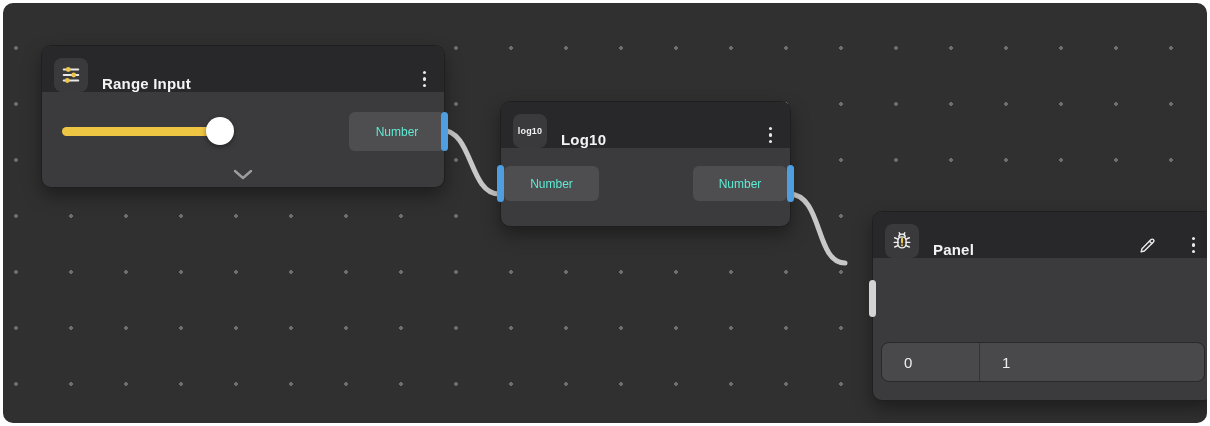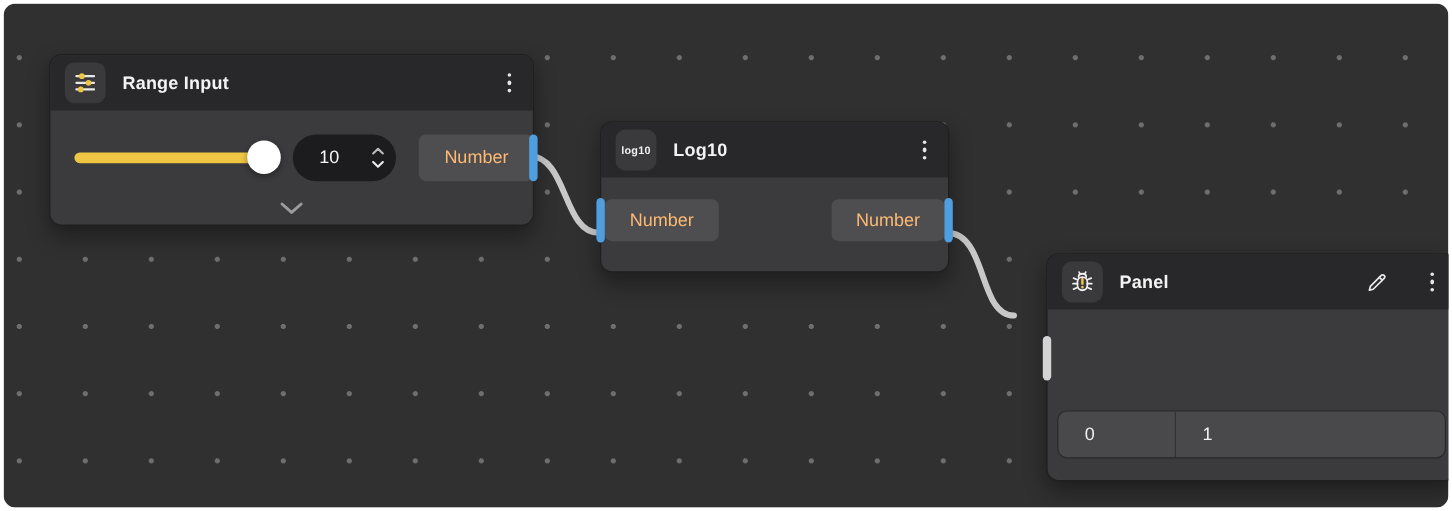--- a/index.html
+++ b/index.html
@@ -27,40 +27,40 @@
     background: #3b3b3d;
     border: 1px solid #1f1f1f;
     border-radius: 10px;
     box-shadow: 0 8px 18px rgba(0,0,0,.38);
     box-sizing: border-box;
   }
   .node-header {
     height: 46px;
     background: #28282a;
     border-radius: 9px 9px 0 0;
-    display: flex; align-items: center;
+    display: flex; align-items: flex-end;
     padding: 0 12px; gap: 14px;
     box-sizing: border-box;
   }
   .icon-box {
     width: 34px; height: 34px; flex: none;
     background: #3a3a3d; border-radius: 8px;
     display: flex; align-items: center; justify-content: center;
   }
   .icon-box.txt { color: #f0f0f0; font-size: 9px; font-weight: bold; letter-spacing: .2px; }
   .node-title { flex: 1; color: #f3f3f3; font-size: 15px; font-weight: bold; letter-spacing: .2px; }
   .kebab { display: flex; flex-direction: column; gap: 3px; padding: 5px 6px; cursor: pointer; }
   .kebab i { width: 3.5px; height: 3.5px; border-radius: 50%; background: #e8e8e8; }
   .pencil-btn { display: flex; align-items: center; padding: 3px; margin-right: 12px; cursor: pointer; }
 
   .port {
     position: absolute;
     background: #4e4e50;
     border-radius: 6px;
-    color: #fdba74; font-size: 15px;
+    color: #5eead4; font-size: 12px;
     display: flex; align-items: center; justify-content: center;
     cursor: pointer;
   }
   .port-bar { position: absolute; width: 7px; border-radius: 3.5px; }
   .bar-blue { background: #4f9ee0; }
   .bar-light { background: #d4d4d4; }
 
   
   #node-range { left: 38px; top: 42px; width: 404px; height: 143px; }
   .slider-track {
@@ -147,31 +147,20 @@
           <i></i>
           <i></i>
           <i></i>
         </div>
     </div>
 
     <div class="slider-track">
       <div class="slider-thumb"></div>
     </div>
 
-    <div class="num-input">
-      <span class="num-value">10</span>
-      <span class="spinner">
-        <svg width="10" height="6" viewBox="0 0 10 6">
-          <polyline points="1,5 5,1 9,5" fill="none" stroke="#b9b9b9" stroke-width="1.8" stroke-linecap="round" stroke-linejoin="round"></polyline>
-        </svg>
-        <svg width="10" height="6" viewBox="0 0 10 6">
-          <polyline points="1,1 5,5 9,1" fill="none" stroke="#e8e8e8" stroke-width="1.8" stroke-linecap="round" stroke-linejoin="round"></polyline>
-        </svg>
-      </span>
-    </div>
 
     <div class="port" id="port-range-out">Number</div>
     <div class="port-bar bar-blue" id="bar-range-out"></div>
 
     <div class="expand-toggle">
       <svg width="20" height="11" viewBox="0 0 20 11">
         <polyline points="2,2 10,9 18,2" fill="none" stroke="#9c9c9c" stroke-width="2.4" stroke-linecap="round" stroke-linejoin="round"></polyline>
       </svg>
     </div>
   </div>

